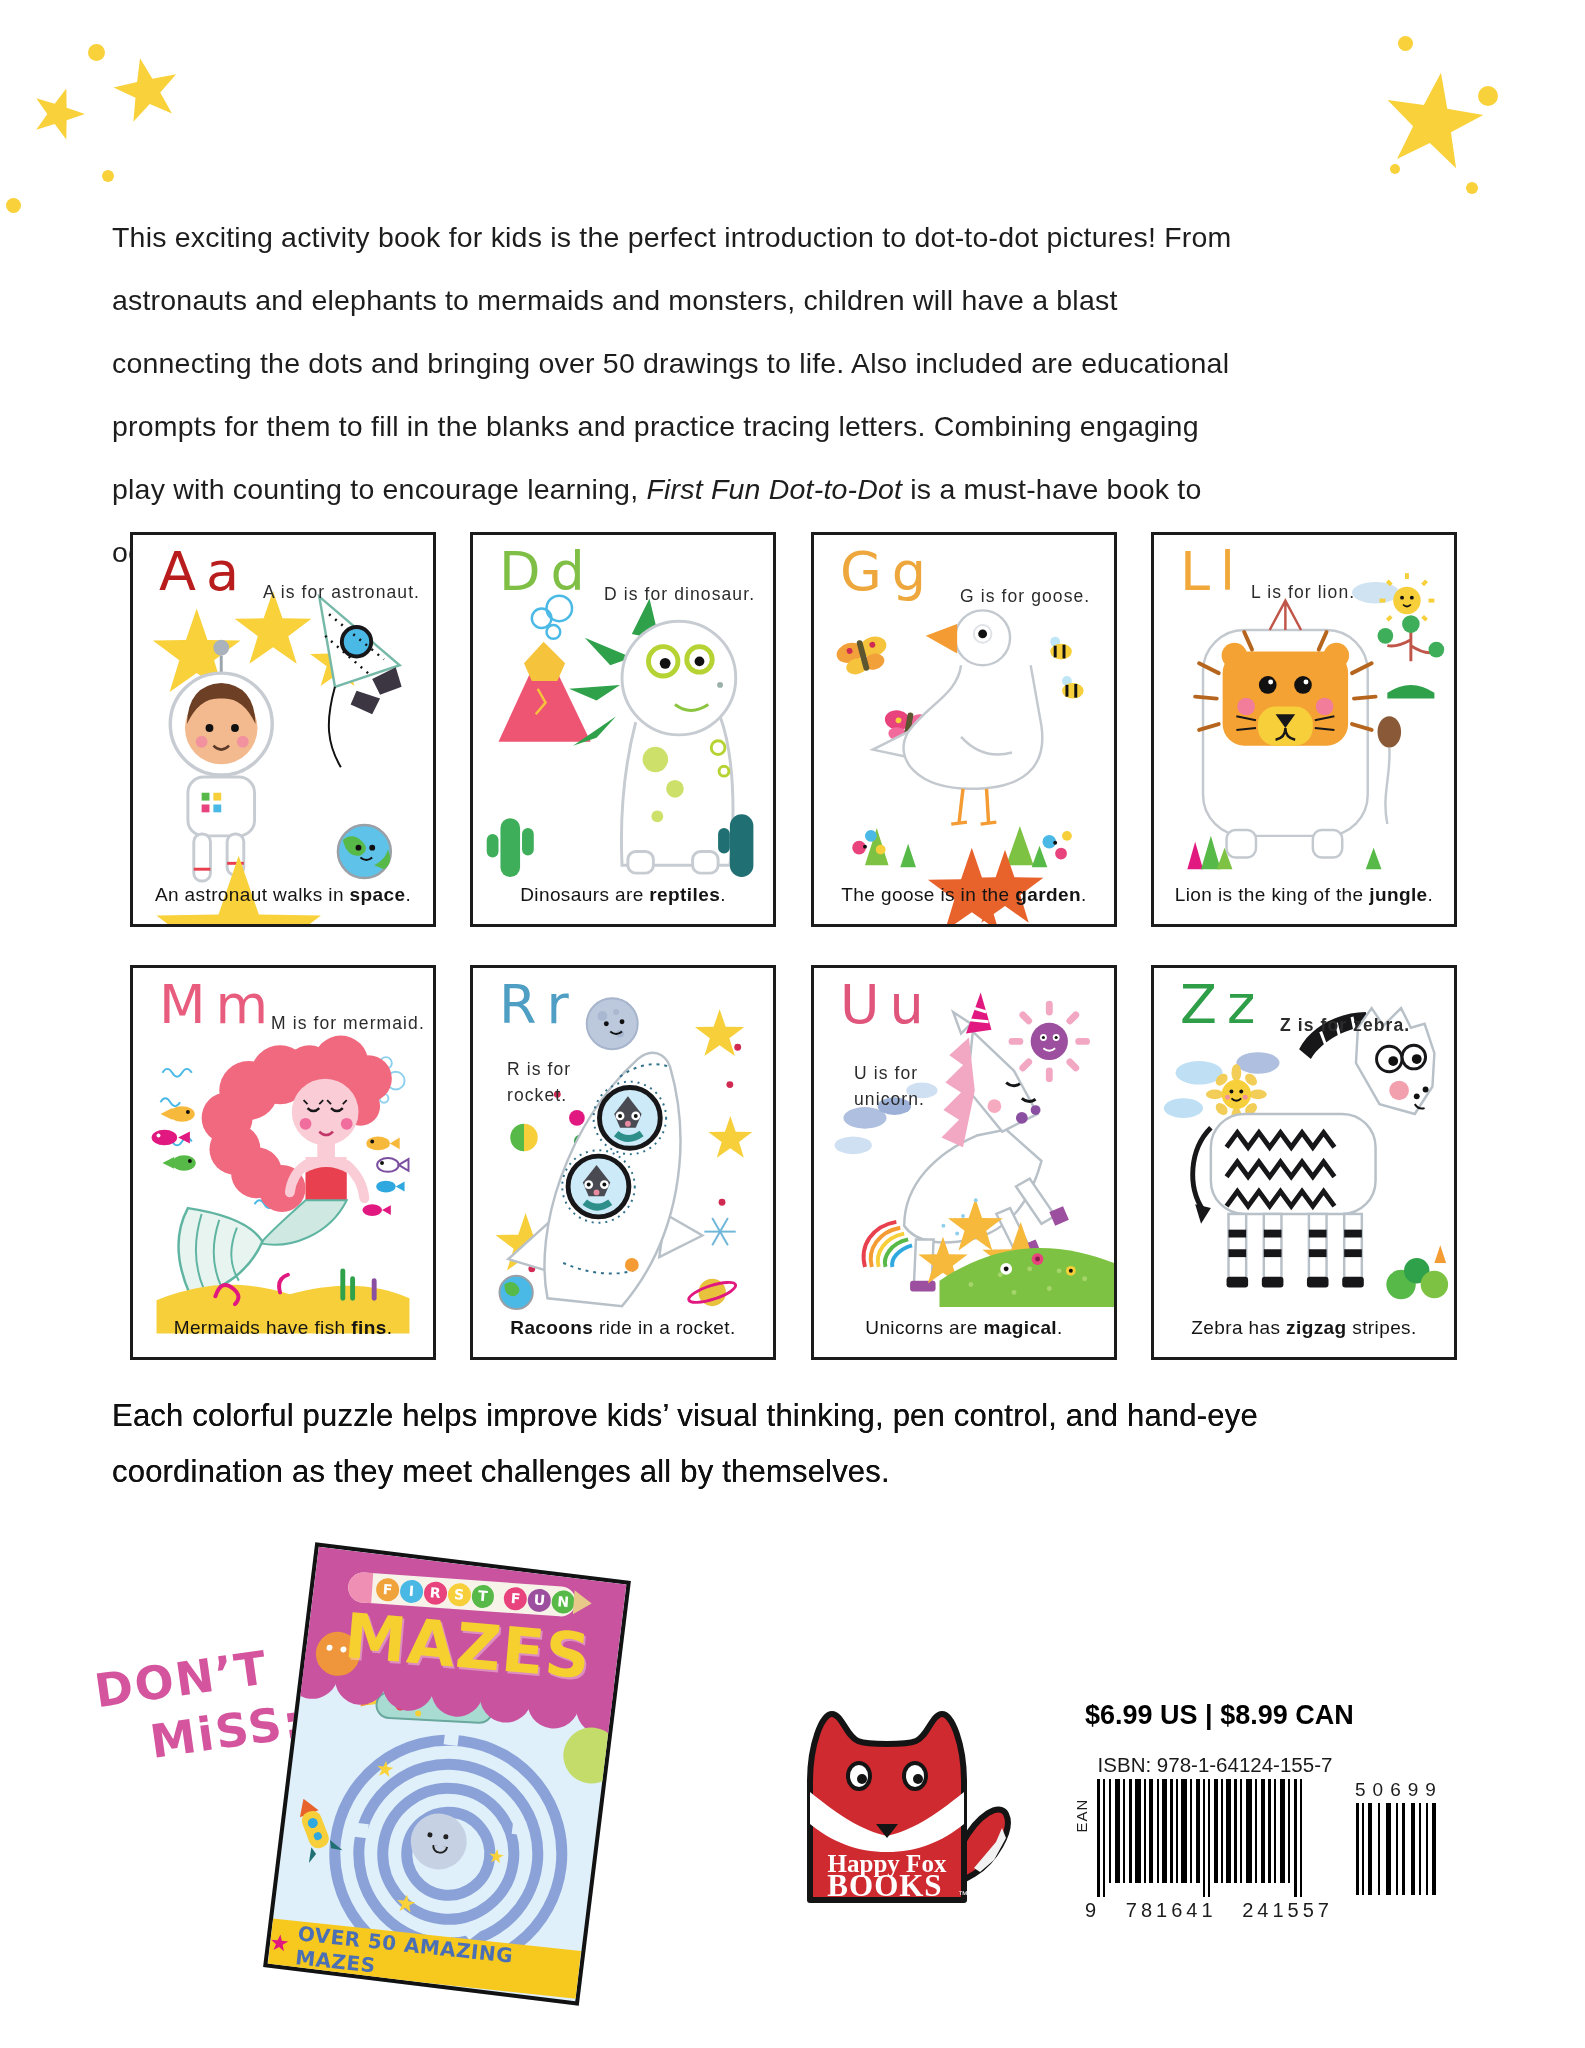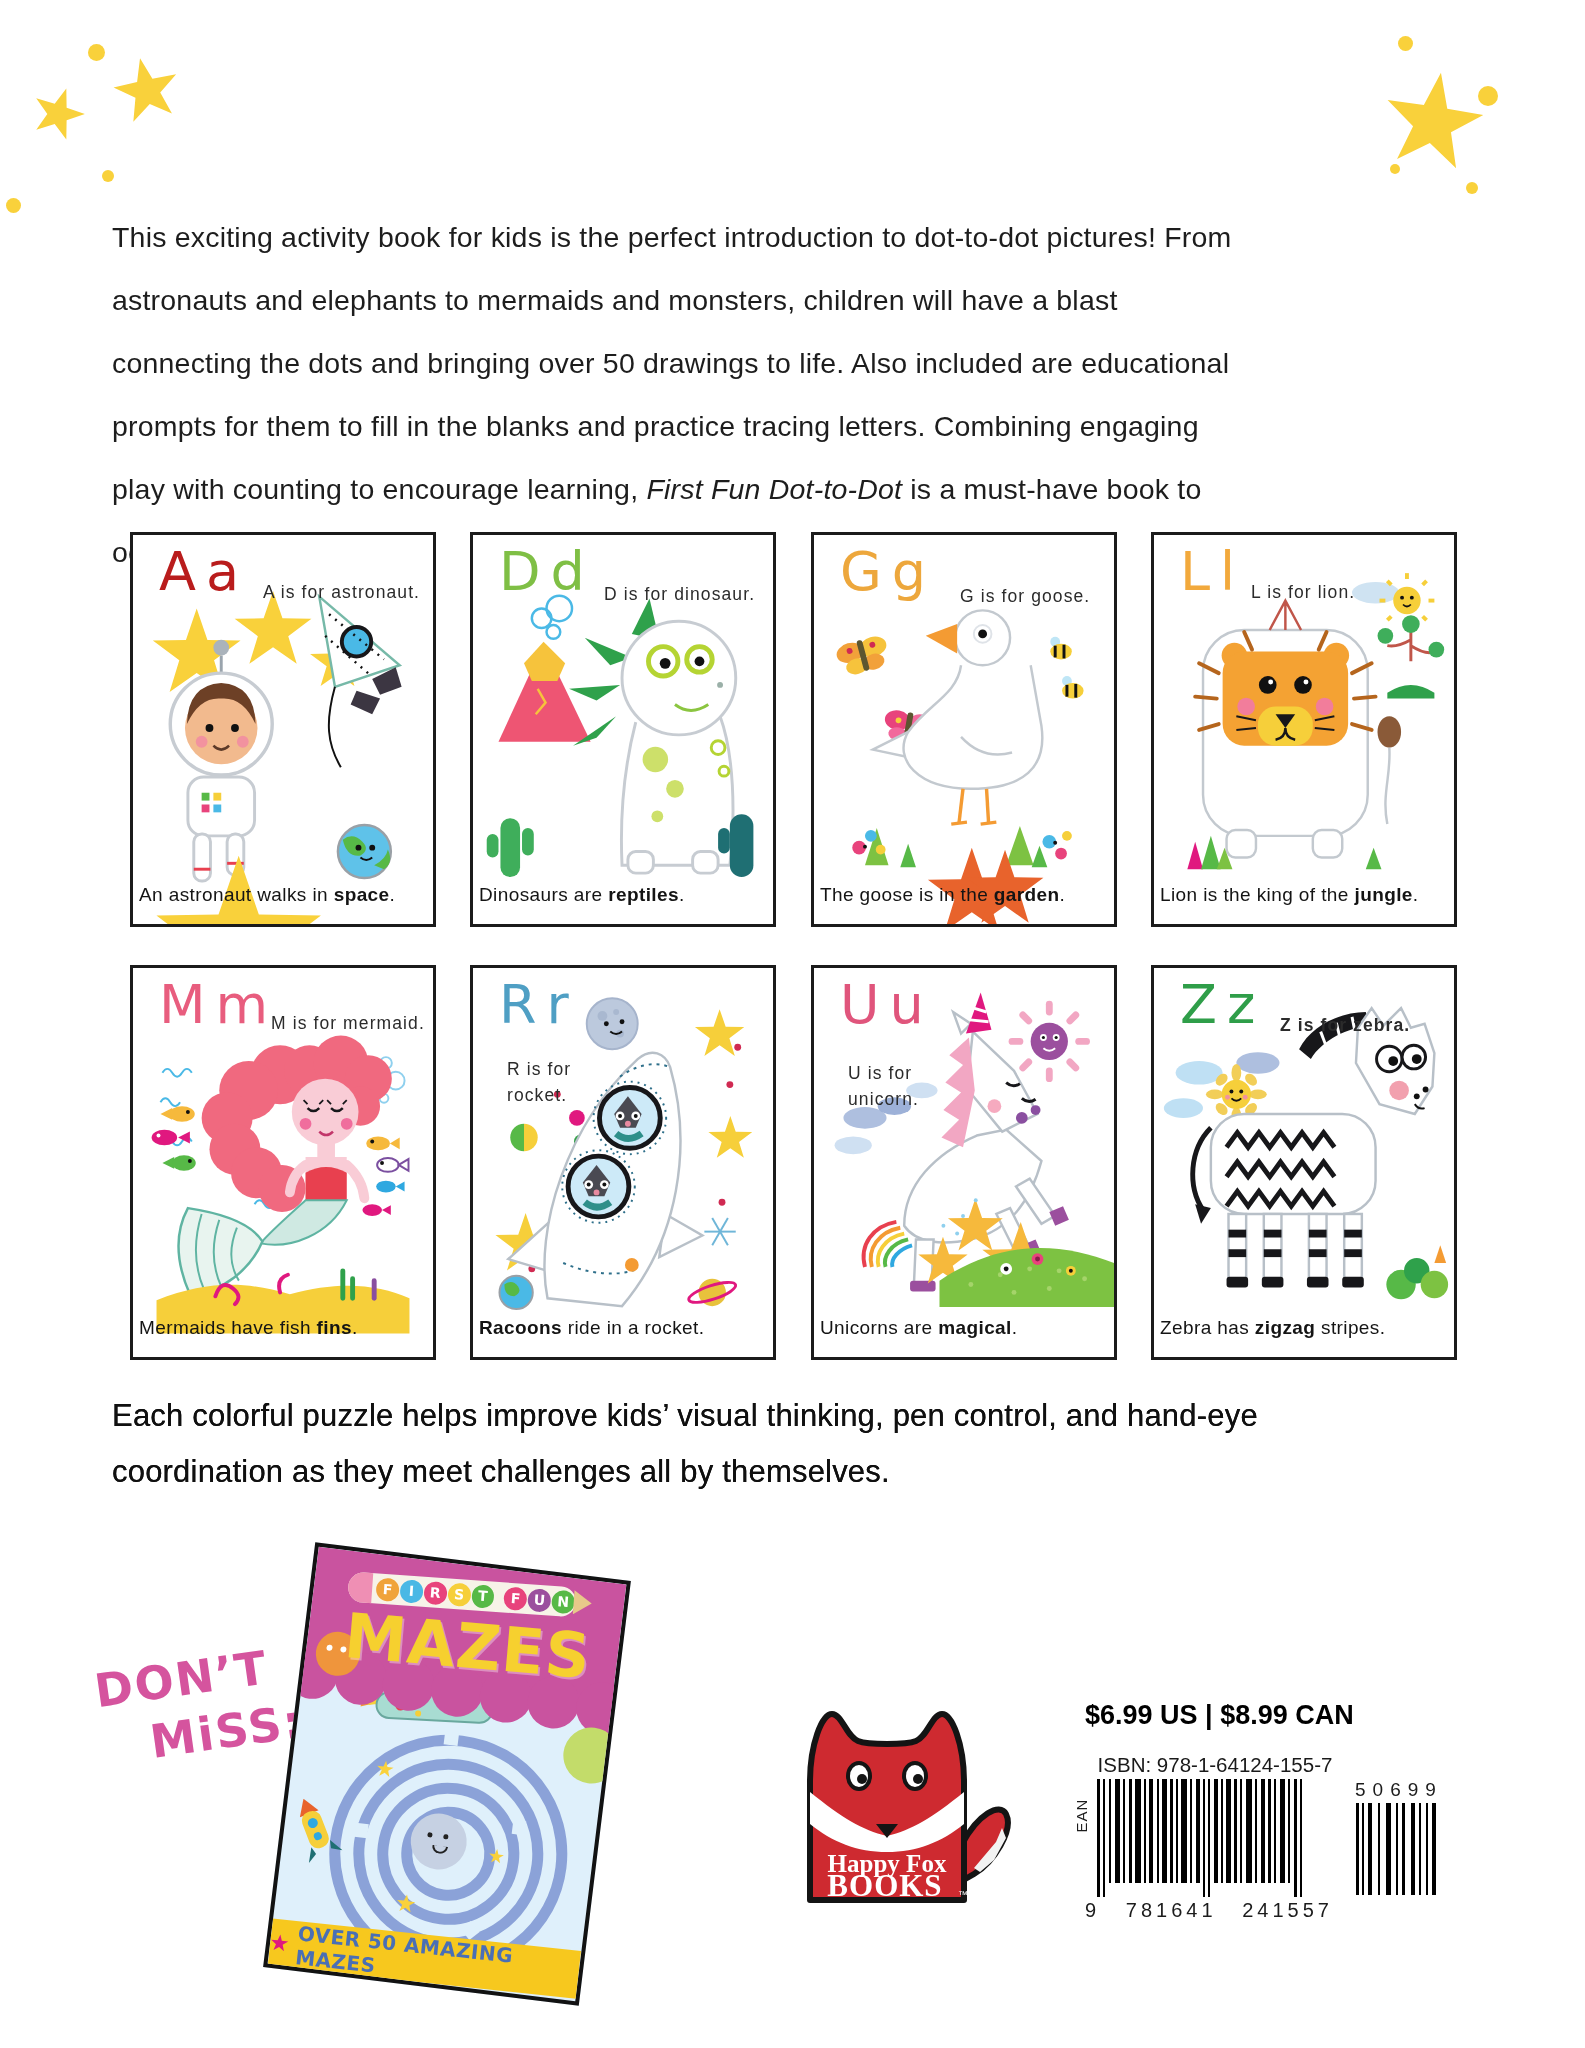--- a/index.html
+++ b/index.html
@@ -16,21 +16,21 @@
   .intro{left:112px;top:206px;width:1130px;font-size:28.5px;line-height:63px;
          letter-spacing:.2px;color:#1d1d1d;}
   .intro i{font-style:italic;}
   
   .panel{position:absolute;width:306px;height:395px;border:3px solid #1b1b1b;
          background:#fff;box-sizing:border-box;}
   .panel svg.art{position:absolute;left:0;top:0;width:100%;height:100%;}
   .letters{position:absolute;left:26px;top:10px;font-family:"DejaVu Sans",sans-serif;
            font-size:54px;font-weight:400;letter-spacing:10px;line-height:1;}
   .lbl{position:absolute;font-size:17.5px;letter-spacing:1.1px;color:#2b2b2b;line-height:26px;}
-  .cap{position:absolute;left:6px;right:6px;bottom:18px;text-align:left;
+  .cap{position:absolute;left:6px;right:6px;bottom:18px;text-align:center;
        font-size:19px;color:#141414;letter-spacing:.4px;}
   .cap b{font-weight:bold;}
   .p-a .letters{color:#b91c1c}.p-d .letters{color:#7fbf45}.p-g .letters{color:#eda73c}
   .p-l .letters{color:#f2a93c}.p-m .letters{color:#e85d7e}.p-r .letters{color:#4f9fc4}
   .p-u .letters{color:#e0557c}.p-z .letters{color:#2f9e49}
   
   .benefits{left:112px;top:1388px;width:1300px;font-size:31px;line-height:56px;
             color:#101010;text-shadow:0 0 .5px #000;letter-spacing:.2px;}
   
   .dontmiss{left:98px;top:1648px;transform:rotate(-8deg);color:#d5549e;
@@ -523,21 +523,21 @@
       <g>
         <circle cx="196" cy="306" r="6" fill="#fff"></circle>
           <circle cx="196" cy="306" r="2.5" fill="#111"></circle>
         <circle cx="228" cy="296" r="6" fill="#e8437c"></circle>
           <circle cx="228" cy="296" r="2.5" fill="#8a1c4a"></circle>
         <circle cx="262" cy="308" r="5" fill="#f6cf3a"></circle>
           <circle cx="262" cy="308" r="2" fill="#111"></circle>
       </g>
     </svg>
     <div class="letters">Uu</div>
-    <div class="lbl" style="left:34px;top:92px;width:110px;">U is for unicorn.</div>
+    <div class="lbl" style="left:40px;top:92px;width:110px;">U is for unicorn.</div>
     <div class="cap"><span>Unicorns are </span><b>magical</b><span>.</span></div>
   </div>
 
   <div class="panel p-z" style="left:1151px;top:965px;">
     <svg class="art" viewBox="0 0 306 395">
       <ellipse cx="46" cy="106" rx="24" ry="12" fill="#bfe0f4"></ellipse>
       <ellipse cx="106" cy="96" rx="22" ry="11" fill="#aebfdf"></ellipse>
       <ellipse cx="30" cy="142" rx="20" ry="10" fill="#bfe0f4"></ellipse>
       <g fill="#f2ce58">
         <ellipse cx="84" cy="106" rx="5" ry="9"></ellipse>

